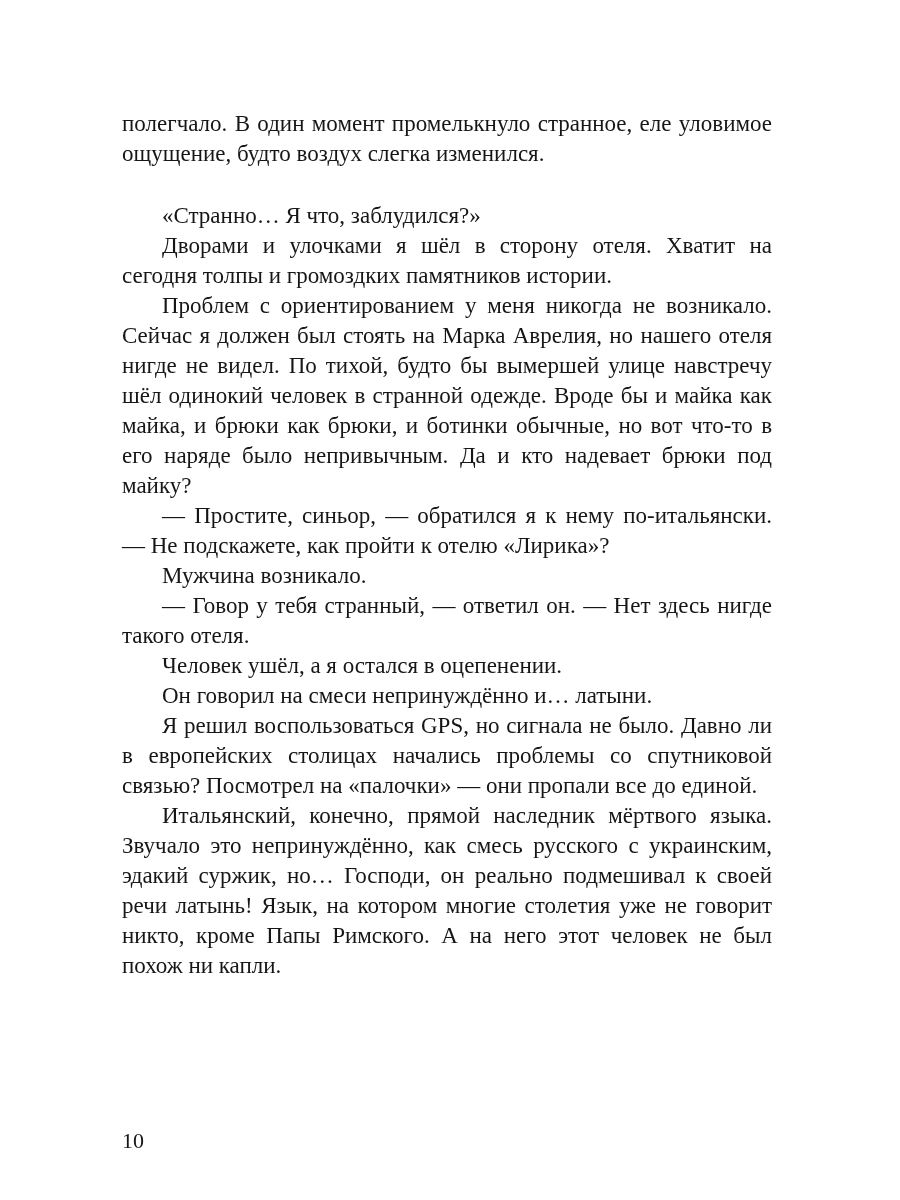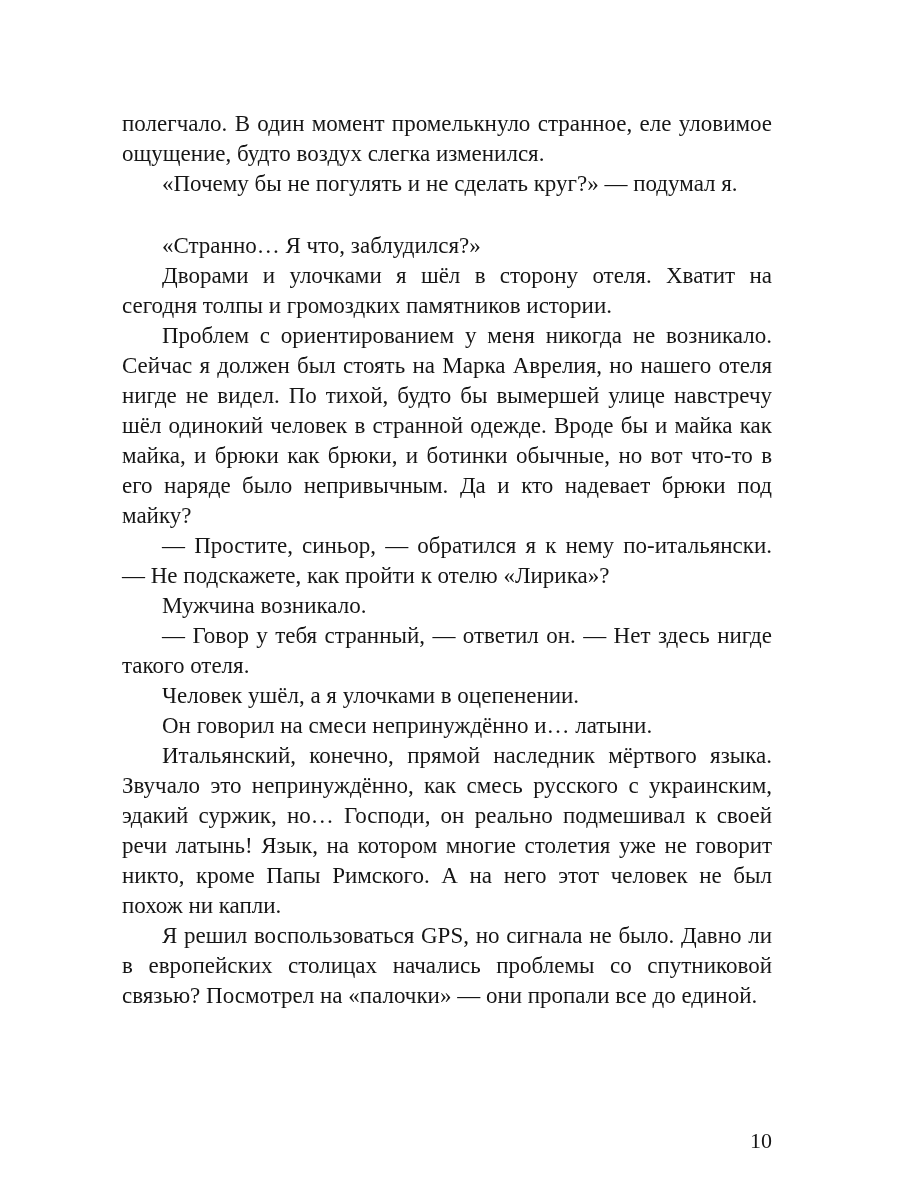--- a/index.html
+++ b/index.html
@@ -37,38 +37,37 @@
       text-indent: 0;
     }
     .section-break {
       height: 32px;
     }
     .page-number {
       position: absolute;
       left: 122px;
       width: 650px;
       bottom: 46px;
-      text-align: right;
+      text-align: left;
       font-size: 22px;
       color: #161616;
     }
   </style>
 </head>
 <body>
 
 <div class="book-page">
   <div class="text-block" id="text-block">
       <p class="para no-indent">полегчало. В один момент промелькнуло странное, еле уловимое ощущение, будто воздух слегка изменился.</p>
-      <p class="para">«Почему бы не погулять и не сделать круг?» — подумал я.</p>
       <div class="section-break"></div>
       <p class="para">«Странно… Я что, заблудился?»</p>
       <p class="para">Дворами и улочками я шёл в сторону отеля. Хватит на сегодня толпы и громоздких памятников истории.</p>
       <p class="para">Проблем с ориентированием у меня никогда не возникало. Сейчас я должен был стоять на Марка Аврелия, но нашего отеля нигде не видел. По тихой, будто бы вымершей улице навстречу шёл одинокий человек в странной одежде. Вроде бы и майка как майка, и брюки как брюки, и ботинки обычные, но вот что-то в его наряде было непривычным. Да и кто надевает брюки под майку?</p>
       <p class="para">— Простите, синьор, — обратился я к нему по-итальянски. — Не подскажете, как пройти к отелю «Лирика»?</p>
       <p class="para">Мужчина возникало.</p>
       <p class="para">— Говор у тебя странный, — ответил он. — Нет здесь нигде такого отеля.</p>
-      <p class="para">Человек ушёл, а я улочками в оцепенении.</p>
+      <p class="para">Человек ушёл, а я остался в оцепенении.</p>
       <p class="para">Он говорил на смеси непринуждённо и… латыни.</p>
+      <p class="para">Я решил воспользоваться GPS, но сигнала не было. Давно ли в европейских столицах начались проблемы со спутниковой связью? Посмотрел на «палочки» — они пропали все до единой.</p>
       <p class="para">Итальянский, конечно, прямой наследник мёртвого языка. Звучало это непринуждённо, как смесь русского с украинским, эдакий суржик, но… Господи, он реально подмешивал к своей речи латынь! Язык, на котором многие столетия уже не говорит никто, кроме Папы Римского. А на него этот человек не был похож ни капли.</p>
-      <p class="para">Я решил воспользоваться GPS, но сигнала не было. Давно ли в европейских столицах начались проблемы со спутниковой связью? Посмотрел на «палочки» — они пропали все до единой.</p>
     </div>
   <div class="page-number">10</div>
 </div>
 
 </body></html>

